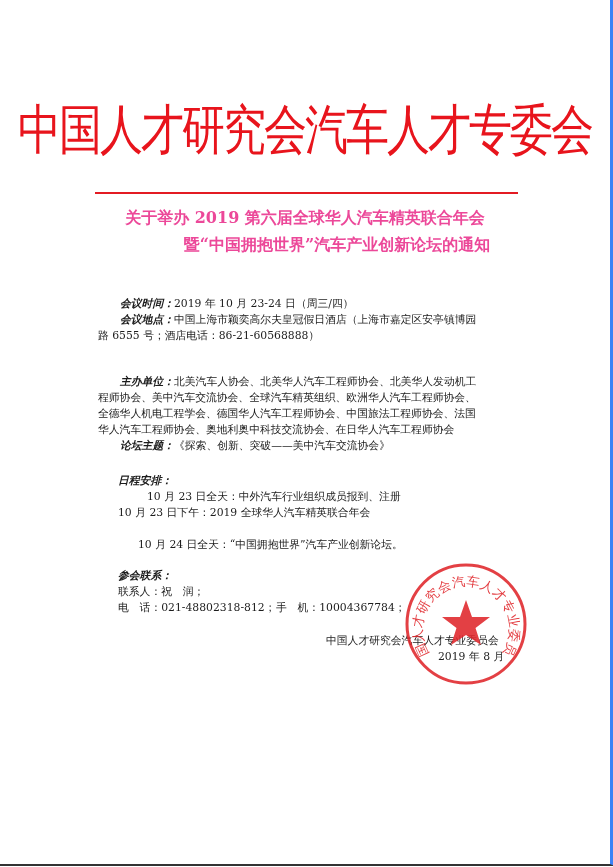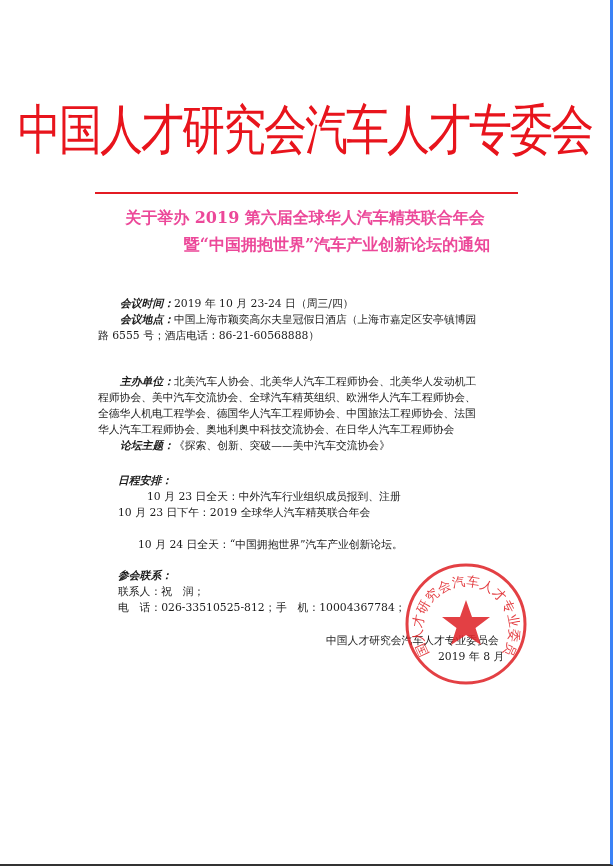--- a/index.html
+++ b/index.html
@@ -49,21 +49,21 @@
   </div>
 
   <div class="line lbl" style="left:118px; top:473px;">日程安排：</div>
   <div class="line" style="left:118px; top:489px;margin-left:29px;">10 月 23 日全天：中外汽车行业组织成员报到、注册</div>
   <div class="line" style="left:118px; top:505px;">10 月 23 日下午：2019 全球华人汽车精英联合年会</div>
   <div class="line" style="left:118px; top:537px;margin-left:20px;">10 月 24 日全天：“中国拥抱世界”汽车产业创新论坛。</div>
 
   <div class="line lbl" style="left:118px; top:568px;">参会联系：</div>
   <div class="line" style="left:118px; top:584px;">联系人：祝　润；</div>
   <div class="line" style="left:118px; top:600px;">
-    <span>电　话：</span><span>026-33510525-812；</span>
+    <span>电　话：</span><span>021-48802318-812；</span>
   </div>
   <div class="line" style="left:276px; top:600px;">
     <span>手　机：</span><span>10004367784；</span>
   </div>
 
   <div class="line" style="left:326px; top:633px;">中国人才研究会汽车人才专业委员会</div>
   <div class="line" style="left:438px; top:649px;">2019 年 8 月</div>
 
   <svg class="seal" viewBox="0 0 124 124">
     <defs>

